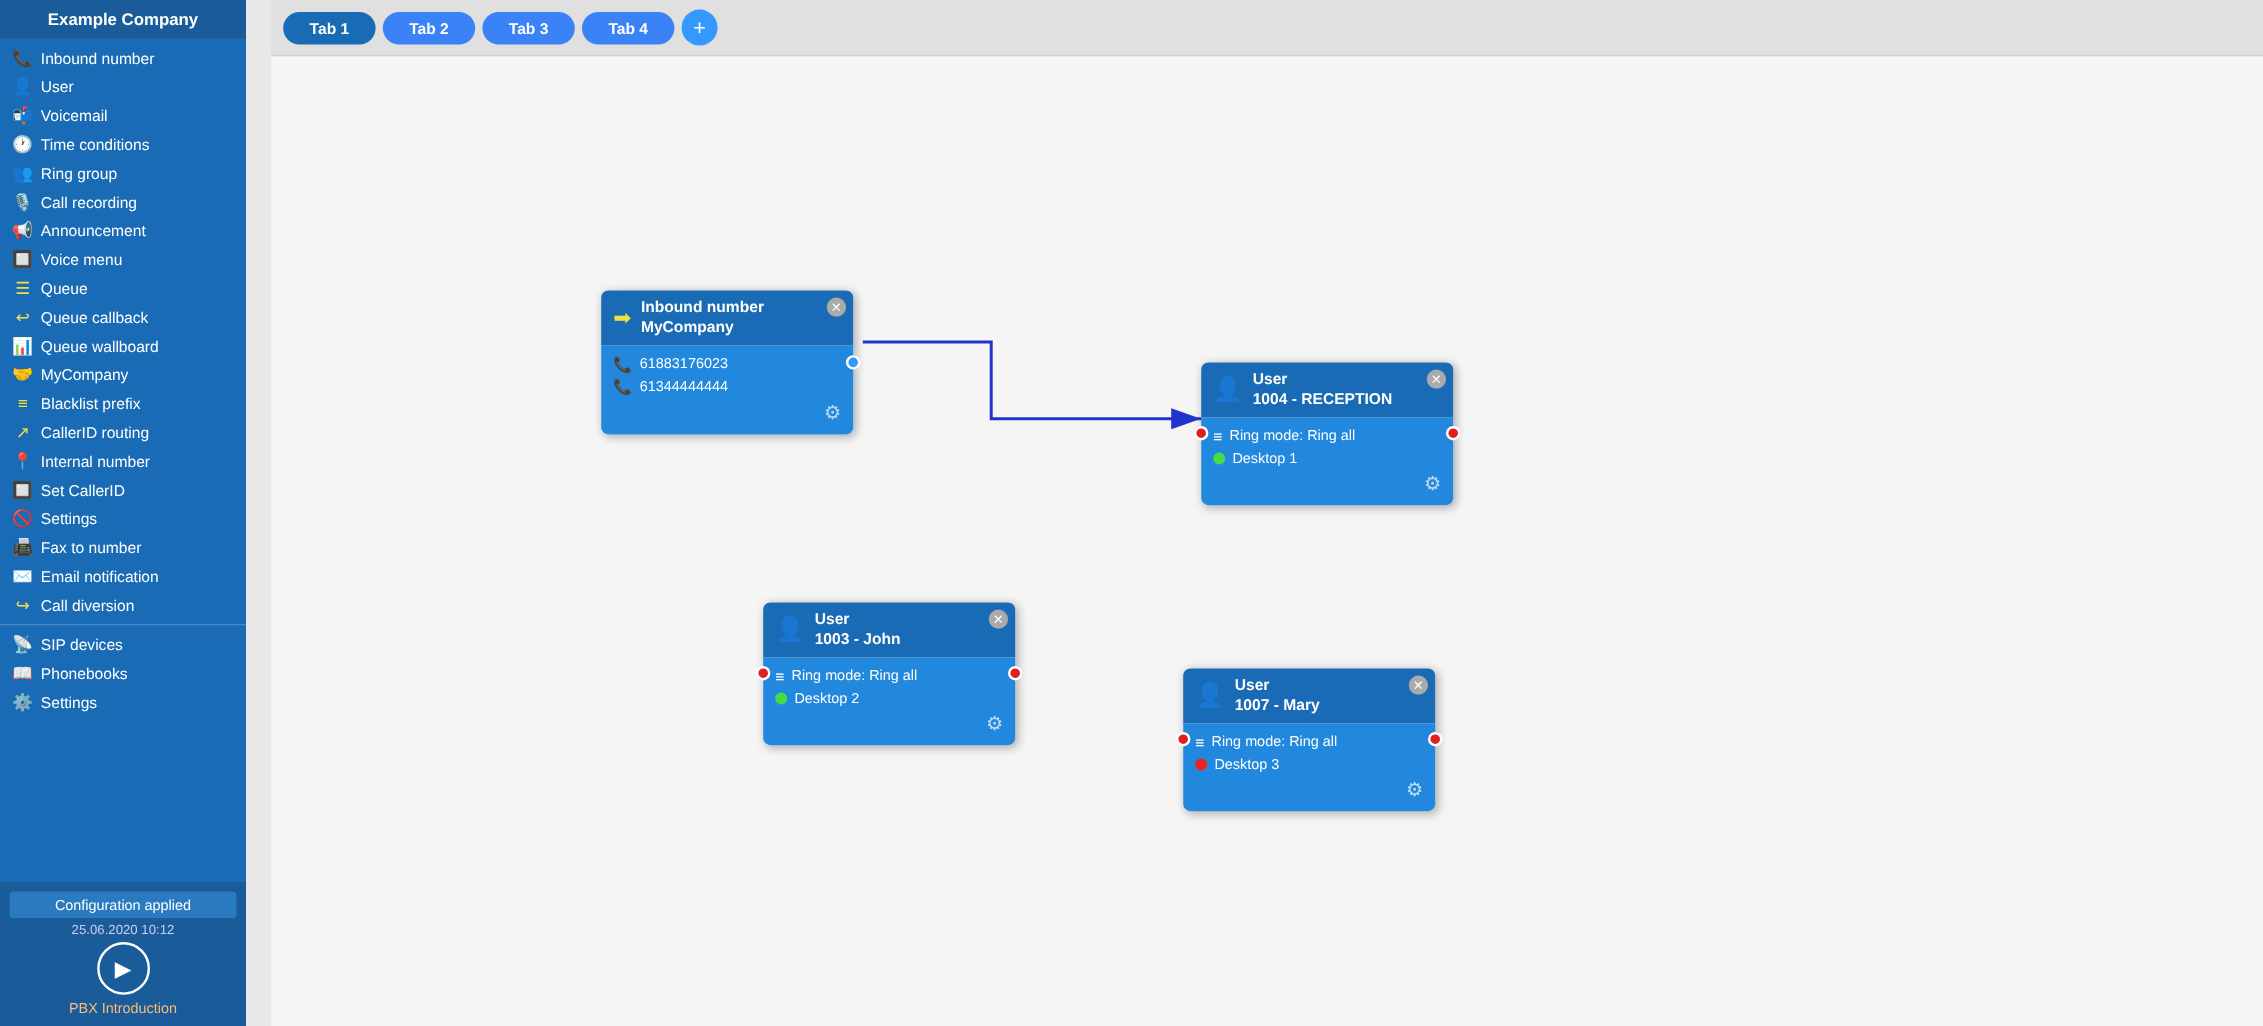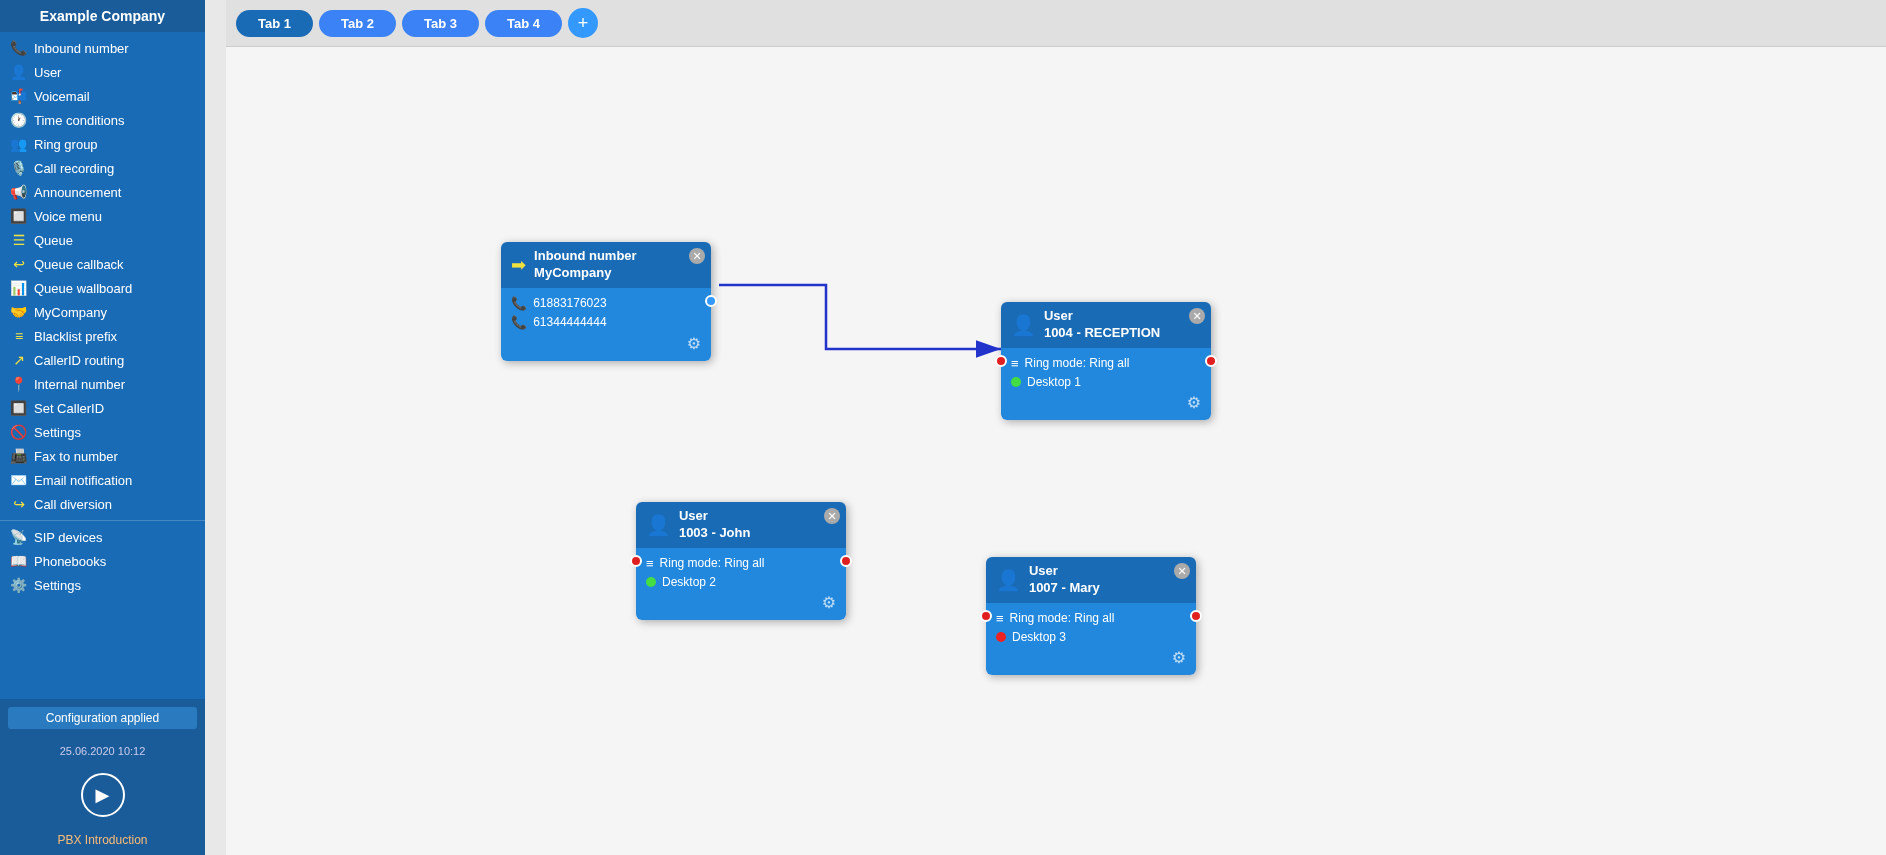--- a/index.html
+++ b/index.html
@@ -41,21 +41,21 @@
       gap: 6px;
     }
     .sidebar-item .icon { font-size: 14px; color: #f0e040; min-width: 18px; text-align: center; }
 
     #sidebar-bottom {
       background: #1a5c99;
       padding: 8px;
       display: flex;
       flex-direction: column;
       align-items: center;
-      gap: 16px;
+      gap: 4px;
     }
     #config-applied {
       background: #2a7abf;
       color: #fff;
       padding: 4px 8px;
       text-align: center;
       font-size: 12px;
       border-radius: 3px;
       width: 100%;
     }

